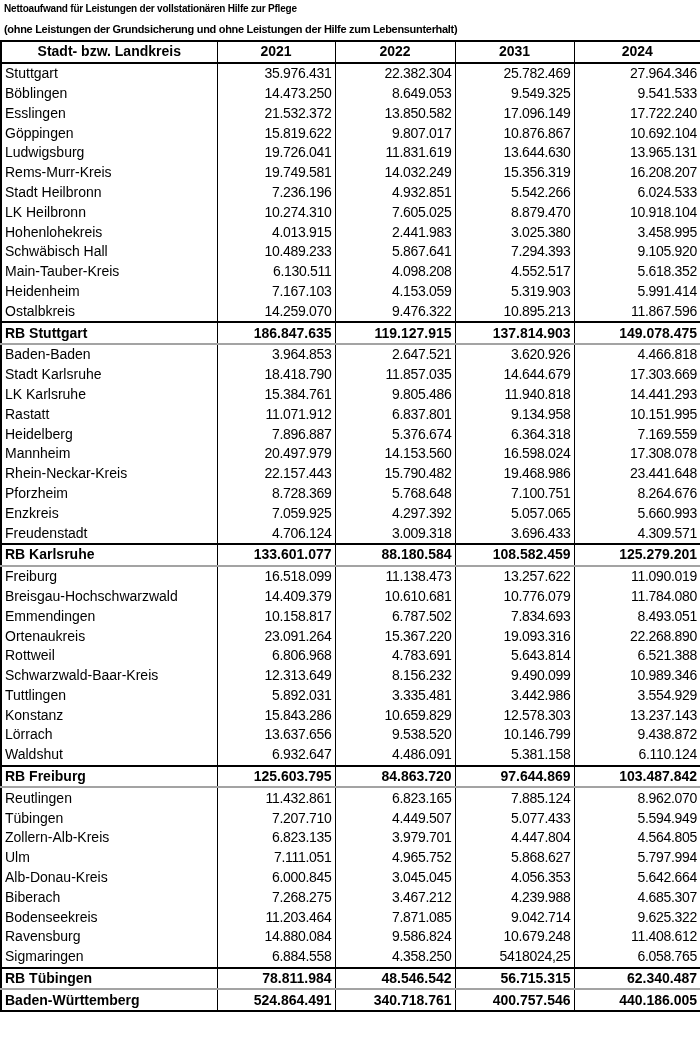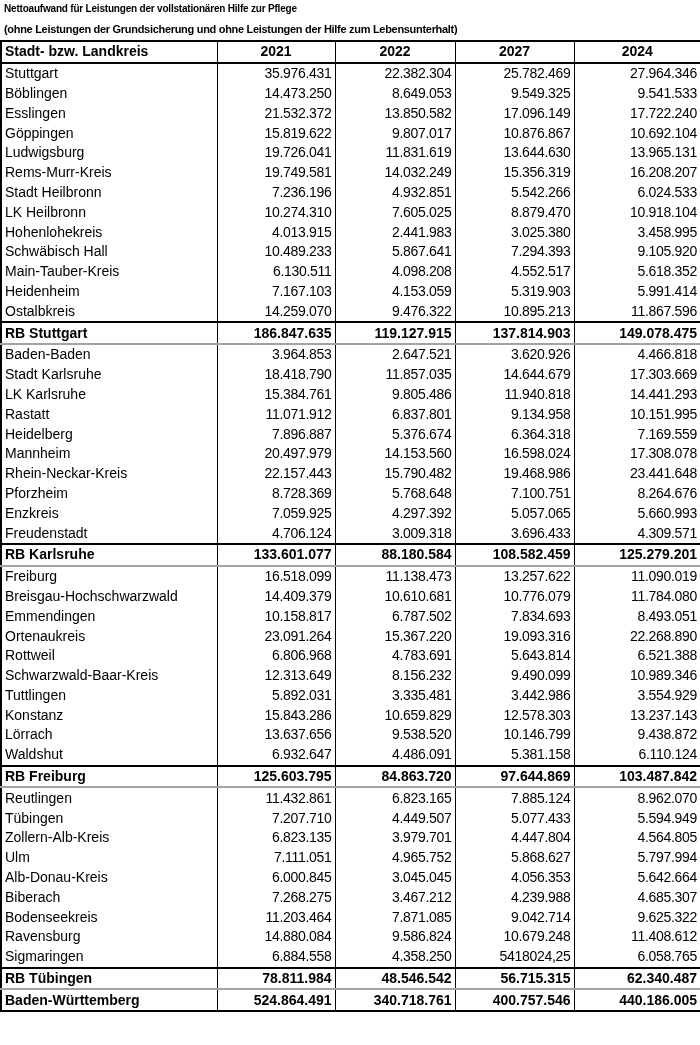--- a/index.html
+++ b/index.html
@@ -7,21 +7,21 @@
   .title { position: absolute; left: 4px; top: 3px; font-size: 10px; font-weight: bold; letter-spacing: -0.2px; white-space: nowrap; }
   .subtitle { position: absolute; left: 4px; top: 23px; font-size: 11px; font-weight: bold; letter-spacing: -0.3px; white-space: nowrap; }
   table { position: absolute; left: 0; top: 40px; width: 700px; border-collapse: collapse; table-layout: fixed; font-size: 14px; }
   col.c0 { width: 216px; }
   col.c1 { width: 118px; }
   col.c2 { width: 120px; }
   col.c3 { width: 119px; }
   col.c4 { width: 127px; }
   td, th { height: 19.8px; padding: 0 3px; white-space: nowrap; overflow: hidden; border-left: 1px solid #000; border-right: 1px solid #000; line-height: 19px; }
   th { text-align: center; font-weight: bold; border-top: 2px solid #000; border-bottom: 2px solid #000; }
-  th.name { text-align: left; }
+  th.name { text-align: center; }
   td.name { text-align: left; }
   td.num { text-align: right; letter-spacing: -0.3px; }
   tr.sum td { font-weight: bold; border-top: 2px solid #000; border-bottom: 2px solid #a3a3a3; letter-spacing: 0; }
   tr.total td { font-weight: bold; border-top: 2px solid #000; border-bottom: 2px solid #000; letter-spacing: 0; }
   table { border: 2px solid #000; }
 </style>
 </head>
 <body>
 
 <div class="title">Nettoaufwand für Leistungen der vollstationären Hilfe zur Pflege</div>
@@ -33,21 +33,21 @@
       <col class="c1">
       <col class="c2">
       <col class="c3">
       <col class="c4">
     </colgroup>
   <thead>
     <tr>
       <th class="name">Stadt- bzw. Landkreis</th>
       <th>2021</th>
       <th>2022</th>
-      <th>2027</th>
+      <th>2031</th>
       <th>2024</th>
     </tr>
   </thead>
   <tbody id="tbody">
       <tr class="row">
         <td class="name">Stuttgart</td>
         <td class="num">35.976.431</td>
         <td class="num">22.382.304</td>
         <td class="num">25.782.469</td>
         <td class="num">27.964.346</td>

